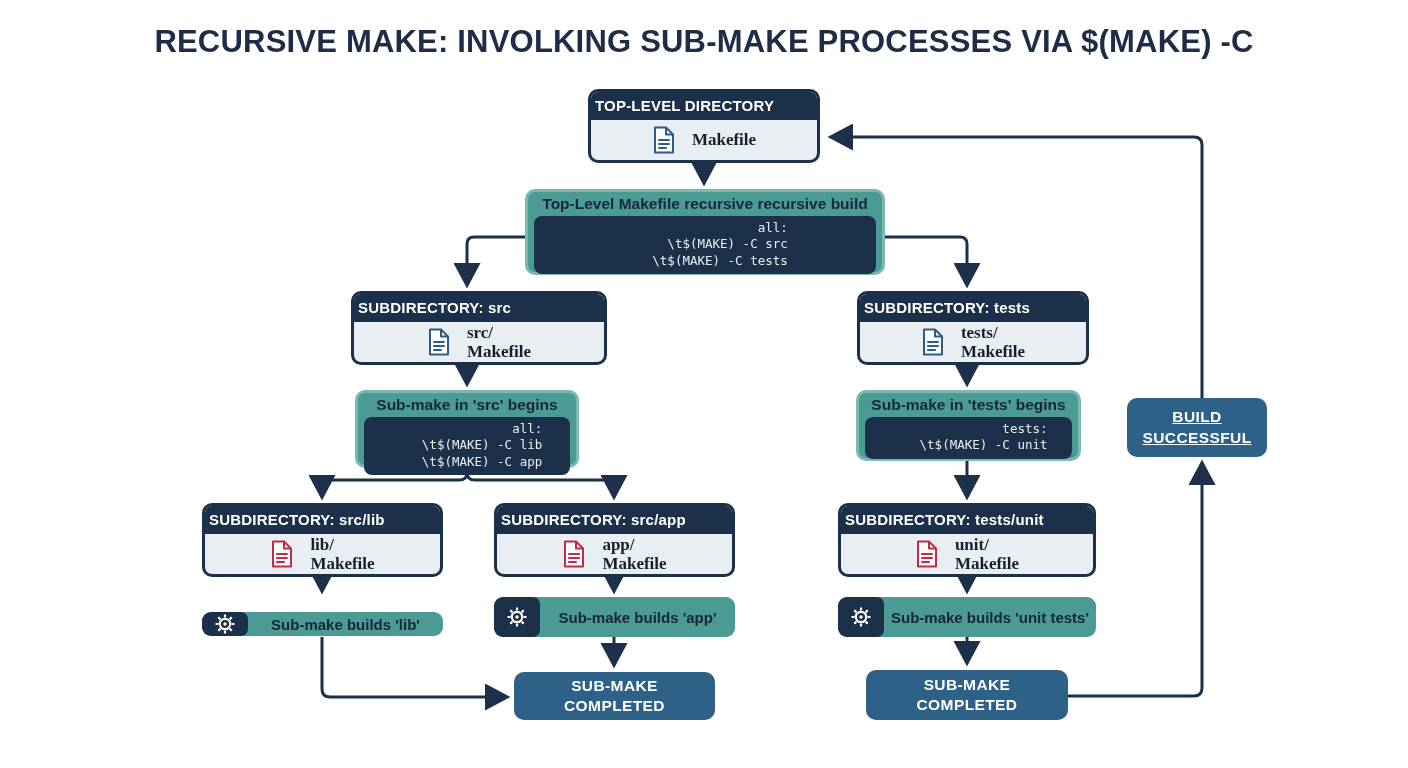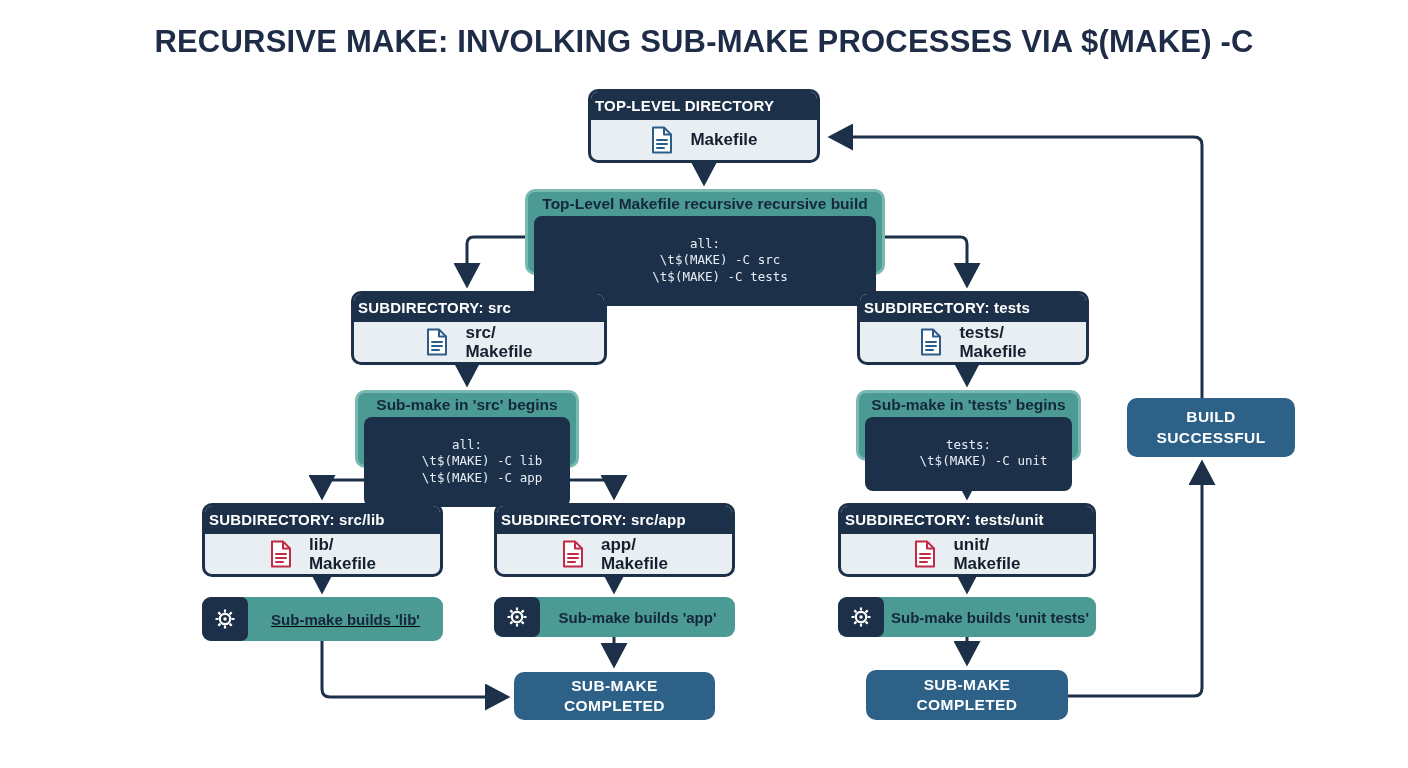--- a/index.html
+++ b/index.html
@@ -6,30 +6,30 @@
   #canvas{position:relative;width:1408px;height:768px;background:#ffffff;overflow:hidden;
           font-family:"Liberation Sans",sans-serif;}
   .title{position:absolute;top:24px;left:0;width:100%;text-align:center;
          font-size:31px;font-weight:800;color:#1e2c48;letter-spacing:.2px;white-space:nowrap;}
   .wires{position:absolute;left:0;top:0;}
 
   .dir-box{position:absolute;box-sizing:border-box;border:3px solid #1d3049;border-radius:10px;
            background:#e9eef3;overflow:hidden;display:flex;flex-direction:column;}
   .dir-head{background:#1d3049;color:#fff;font-weight:bold;font-size:15px;
             padding:5px 4px 6px;letter-spacing:.2px;}
-  .dir-body{flex:1;display:flex;align-items:center;justify-content:center;gap:16px;}
+  .dir-body{flex:1;display:flex;align-items:center;justify-content:center;gap:16px;font-family:Liberation Serif, serif;}
   .file-name{font-weight:bold;color:#15202e;font-size:17px;line-height:1.12;}
 
   .teal-box{position:absolute;box-sizing:border-box;background:#4c9a94;border:3px solid #7ab9b2;
             border-radius:10px;padding:1px 6px 6px;}
   .teal-label{color:#14273d;font-weight:bold;font-size:15.5px;text-align:center;padding:2px 0 3px;}
   .code-block{background:#1d3049;border-radius:8px;color:#e8eef5;
               font-family:"DejaVu Sans Mono",monospace;font-size:12.5px;line-height:1.3;
               padding:4px 0 5px;}
-  .code-inner{width:fit-content;margin:16px auto;text-align:center;}
+  .code-inner{width:fit-content;margin:0 auto;text-align:right;}
   .code-line{white-space:pre;}
 
   .bar{position:absolute;box-sizing:border-box;background:#4c9a94;border-radius:9px;
        display:flex;align-items:stretch;overflow:hidden;}
   .bar-gear{width:46px;background:#1d3049;border-radius:7px;display:flex;align-items:center;justify-content:center;}
   .bar-label{flex:1;display:flex;align-items:center;justify-content:center;
              color:#13263a;font-weight:bold;font-size:15px;}
 
   .steel{position:absolute;box-sizing:border-box;background:#2d6188;border-radius:10px;color:#fff;
          font-weight:bold;font-size:15.5px;text-align:center;display:flex;flex-direction:column;
@@ -135,21 +135,21 @@
   <div class="teal-box" style="left:856px;top:390px;width:225px;height:71px;">
     <div class="teal-label">Sub-make in 'tests' begins</div>
     <div class="code-block">
       <div class="code-inner">
         <div class="code-line">tests:</div>
         <div class="code-line">    \t$(MAKE) -C unit</div>
       </div>
     </div>
   </div>
 
-  <div class="steel" style="left:1127px;top:398px;width:168px;height:59px;">
+  <div class="steel" style="left:1127px;top:398px;width:140px;height:59px;text-decoration:underline;">
     <div>BUILD</div>
     <div>SUCCESSFUL</div>
   </div>
 
   <div class="dir-box" style="left:202px;top:503px;width:241px;height:74px;">
     <div class="dir-head">SUBDIRECTORY: src/lib</div>
     <div class="dir-body">
       <svg width="24" height="28" viewBox="0 0 24 28">
         <path d="M3,1.5 H14 L21,8.5 V26.5 H3 Z" fill="#fff" stroke="#c22b45" stroke-width="2" stroke-linejoin="round"></path>
         <path d="M14,1.5 V8.5 H21" fill="none" stroke="#c22b45" stroke-width="2" stroke-linejoin="round"></path>
@@ -185,21 +185,21 @@
         <path d="M14,1.5 V8.5 H21" fill="none" stroke="#c22b45" stroke-width="2" stroke-linejoin="round"></path>
         <path d="M7,14 H17 M7,18 H17 M7,22 H14" stroke="#c22b45" stroke-width="2" stroke-linecap="round"></path>
       </svg>
       <div class="file-name">
         <div>unit/</div>
         <div>Makefile</div>
       </div>
     </div>
   </div>
 
-  <div class="bar" style="left:202px;top:597px;width:241px;height:44px;text-decoration:underline;">
+  <div class="bar" style="left:202px;top:612px;width:241px;height:24px;">
     <div class="bar-gear">
       <svg width="24" height="24" viewBox="0 0 24 24">
         <g stroke="#fff" stroke-width="2.2" fill="none">
           <circle cx="12" cy="12" r="5.2"></circle>
           <path d="M12,2.5 V5.5 M12,18.5 V21.5 M2.5,12 H5.5 M18.5,12 H21.5 M5.3,5.3 L7.4,7.4 M16.6,16.6 L18.7,18.7 M18.7,5.3 L16.6,7.4 M7.4,16.6 L5.3,18.7"></path>
         </g>
         <circle cx="12" cy="12" r="1.7" fill="#fff"></circle>
       </svg>
     </div>
     <div class="bar-label">Sub-make builds 'lib'</div>

